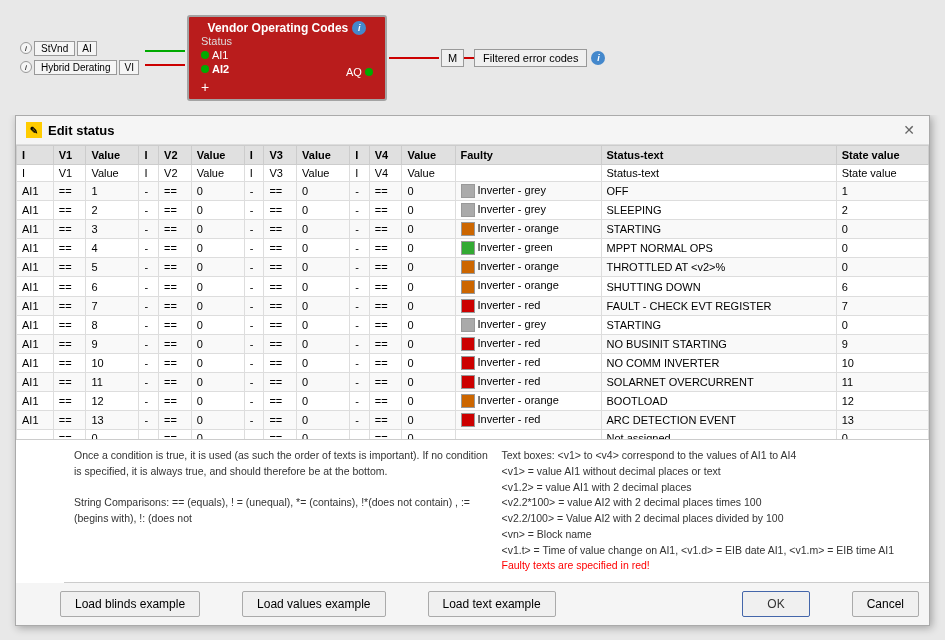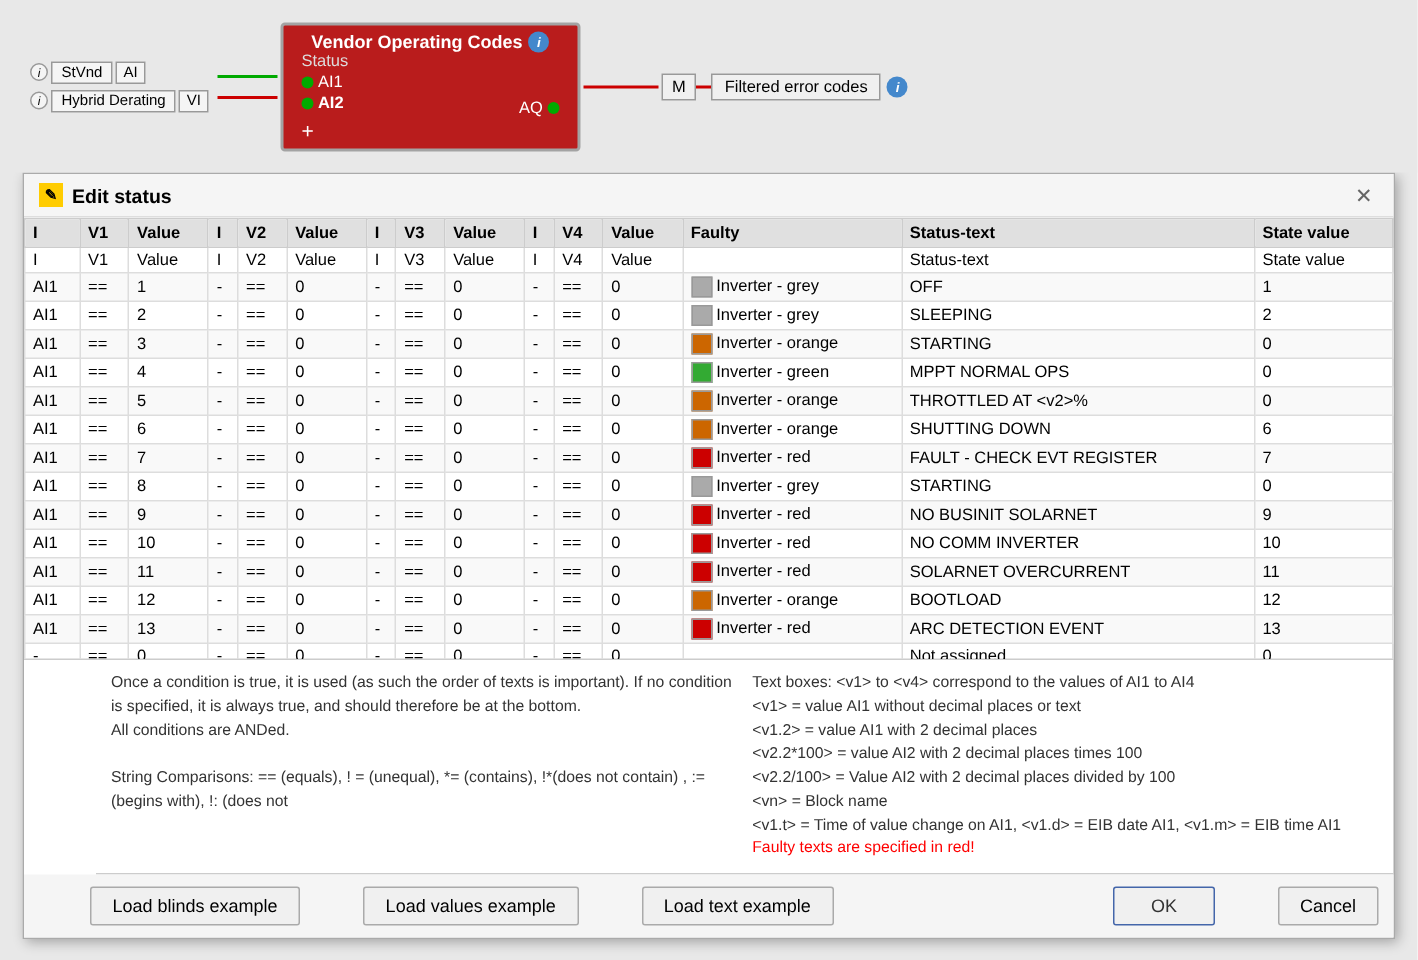--- a/index.html
+++ b/index.html
@@ -550,21 +550,21 @@
             <td>-</td>
             <td>==</td>
             <td>0</td>
             <td>-</td>
             <td>==</td>
             <td>0</td>
             <td>-</td>
             <td>==</td>
             <td>0</td>
             <td><span class="color-swatch" style="background: rgb(204, 0, 0);"></span><span>Inverter - red</span></td>
-            <td>NO BUSINIT SOLARNET</td>
+            <td>NO BUSINIT STARTING</td>
             <td>9</td>
           </tr>
           <tr>
             <td>AI1</td>
             <td>==</td>
             <td>10</td>
             <td>-</td>
             <td>==</td>
             <td>0</td>
             <td>-</td>
@@ -645,21 +645,20 @@
             <td>Not assigned</td>
             <td>0</td>
           </tr>
         </tbody>
     </table>
   </div>
 
   <div class="help-area">
     <div class="help-left">
       <p>Once a condition is true, it is used (as such the order of texts is important). If no condition is specified, it is always true, and should therefore be at the bottom.</p>
-      <p>All conditions are ANDed.</p>
       <br>
       <p>String Comparisons: == (equals), ! = (unequal), *= (contains), !*(does not contain) , := (begins with), !: (does not</p>
     </div>
     <div class="help-right">
       <p>Text boxes: &lt;v1&gt; to &lt;v4&gt; correspond to the values of AI1 to AI4</p>
       <p>&lt;v1&gt; = value AI1 without decimal places or text</p>
       <p>&lt;v1.2&gt; = value AI1 with 2 decimal places</p>
       <p>&lt;v2.2*100&gt; = value AI2 with 2 decimal places times 100</p>
       <p>&lt;v2.2/100&gt; = Value AI2 with 2 decimal places divided by 100</p>
       <p>&lt;vn&gt; = Block name</p>

